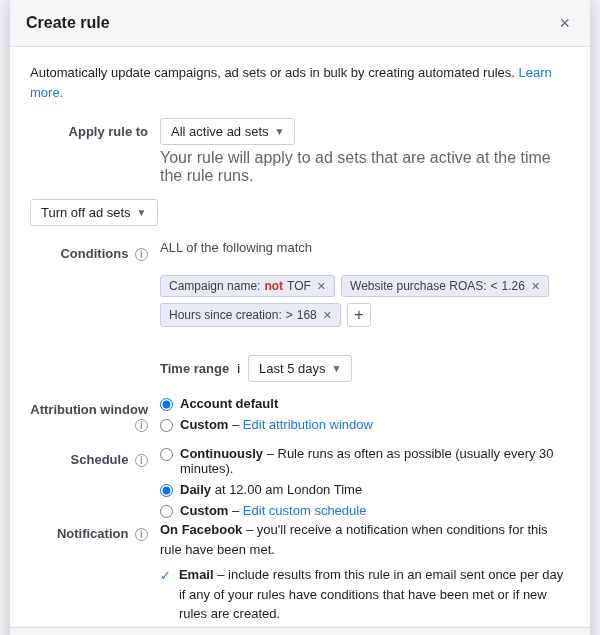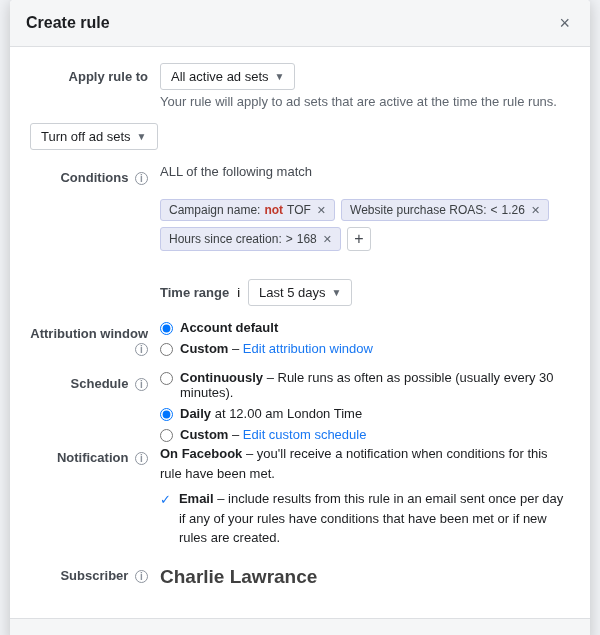--- a/index.html
+++ b/index.html
@@ -97,21 +97,21 @@
       font-size: 13px;
       color: #1c1e21;
       cursor: pointer;
       gap: 6px;
     }
     .dropdown-btn .arrow {
       font-size: 10px;
       color: #606770;
     }
     .sub-text {
-      font-size: 13px;
+      font-size: 16px;
       color: #606770;
       margin-top: 4px;
     }
     .conditions-label {
       font-size: 13px;
       color: #444950;
       margin-bottom: 20px;
     }
     .tags-row {
       display: flex;
@@ -229,20 +229,24 @@
 
 <div class="modal">
 
   <div class="modal-header">
     <h2>Create rule</h2>
     <button class="close-btn">×</button>
   </div>
 
   <div class="modal-body">
 
+    <p class="intro-text">
+      <span>Automatically update campaigns, ad sets or ads in bulk by creating automated rules.</span>
+      <a href="#">Learn more.</a>
+    </p>
 
     <div class="form-row">
       <div class="form-label">Apply rule to</div>
       <div class="form-content">
         <button class="dropdown-btn">
           <span>All active ad sets</span>
           <span class="arrow">▼</span>
         </button>
         <div class="sub-text">Your rule will apply to ad sets that are active at the time the rule runs.</div>
       </div>

